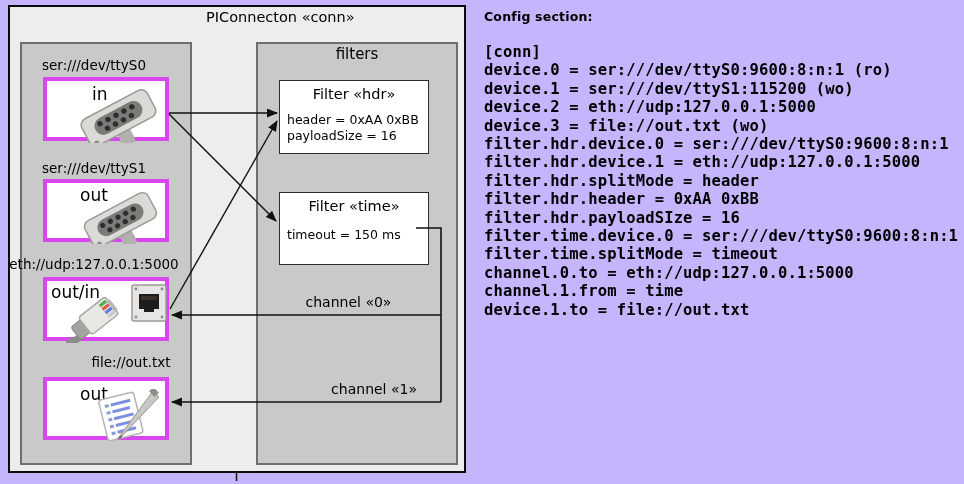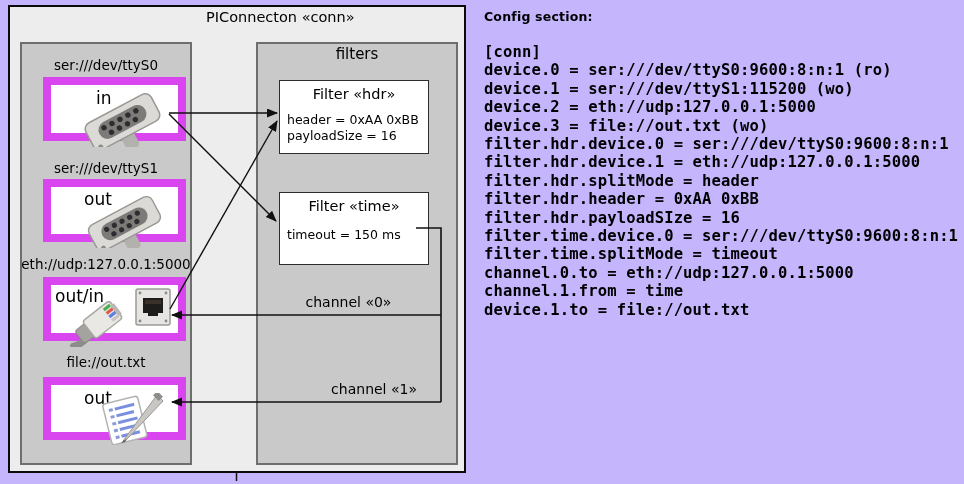--- a/index.html
+++ b/index.html
@@ -20,24 +20,24 @@
 
   
   .panel {
     background:#c9c9c9; border:2px solid #6e6e6e; box-sizing:border-box;
   }
   .devices-panel { left:20px; top:42px; width:172px; height:423px; }
   .filters-panel { left:256px; top:42px; width:202px; height:423px; }
   .filters-title { left:256px; top:45px; width:202px; text-align:center; font-size:15px; }
 
   
-  .device-uri { left:20px; width:172px; text-align:center; font-size:13.5px; white-space:nowrap; }
+  .device-uri { left:8px; width:172px; text-align:center; font-size:13.5px; white-space:nowrap; }
   .device-box {
-    left:43px; width:143px; background:#ffffff;
-    border:8px solid #d946ef; box-sizing:border-box;
+    left:43px; width:126px; background:#ffffff;
+    border:4px solid #d946ef; box-sizing:border-box;
   }
   .dir-label { position:absolute; font-size:17px; white-space:nowrap; }
 
   
   .filter-box {
     left:279px; width:150px; background:#ffffff;
     border:1.5px solid #2d2d2d; box-sizing:border-box;
   }
   .filter-title { position:absolute; left:0; top:5px; width:100%; text-align:center; font-size:14.5px; white-space:nowrap; }
   .filter-attr { position:absolute; left:7px; font-size:12.5px; white-space:nowrap; }
@@ -134,21 +134,21 @@
         <rect x="28" y="12" width="34" height="22" rx="3" fill="#e9e8e5" stroke="#a9a7a3" stroke-width="1.5"></rect>
         <rect x="52" y="14.5" width="8" height="3.2" fill="#4caf50"></rect>
         <rect x="52" y="19.0" width="8" height="3.2" fill="#e05c4a"></rect>
         <rect x="52" y="23.5" width="8" height="3.2" fill="#5b7fe0"></rect>
         <rect x="52" y="28.0" width="8" height="3.2" fill="#c8c6c2"></rect>
         <rect x="60" y="17" width="4" height="13" fill="#b9b7b3"></rect>
       </g>
     </svg>
   </div>
 
-  <div class="abs device-uri" style="top:354px;">file://out.txt</div>
+  <div class="abs device-uri" style="top:354px;padding-left:37px;">file://out.txt</div>
   <div class="abs device-box" style="top:377px; height:63px;">
     <span class="dir-label" style="left:33px; top:3px;">out</span>
     <svg class="abs" style="left:48px; top:8px;" width="68" height="52" viewBox="0 0 68 52">
       <g transform="rotate(-14 28 28)">
         <rect x="8" y="6" width="36" height="42" rx="3" fill="#ffffff" stroke="#b3b3b3" stroke-width="1.5"></rect>
         <rect x="13" y="12" width="4" height="3" fill="#8b9bd6"></rect>
           <rect x="19" y="12" width="20" height="3" fill="#7b8fe0"></rect>
         <rect x="13" y="19" width="4" height="3" fill="#8b9bd6"></rect>
           <rect x="19" y="19" width="18" height="3" fill="#7b8fe0"></rect>
         <rect x="13" y="26" width="4" height="3" fill="#8b9bd6"></rect>

